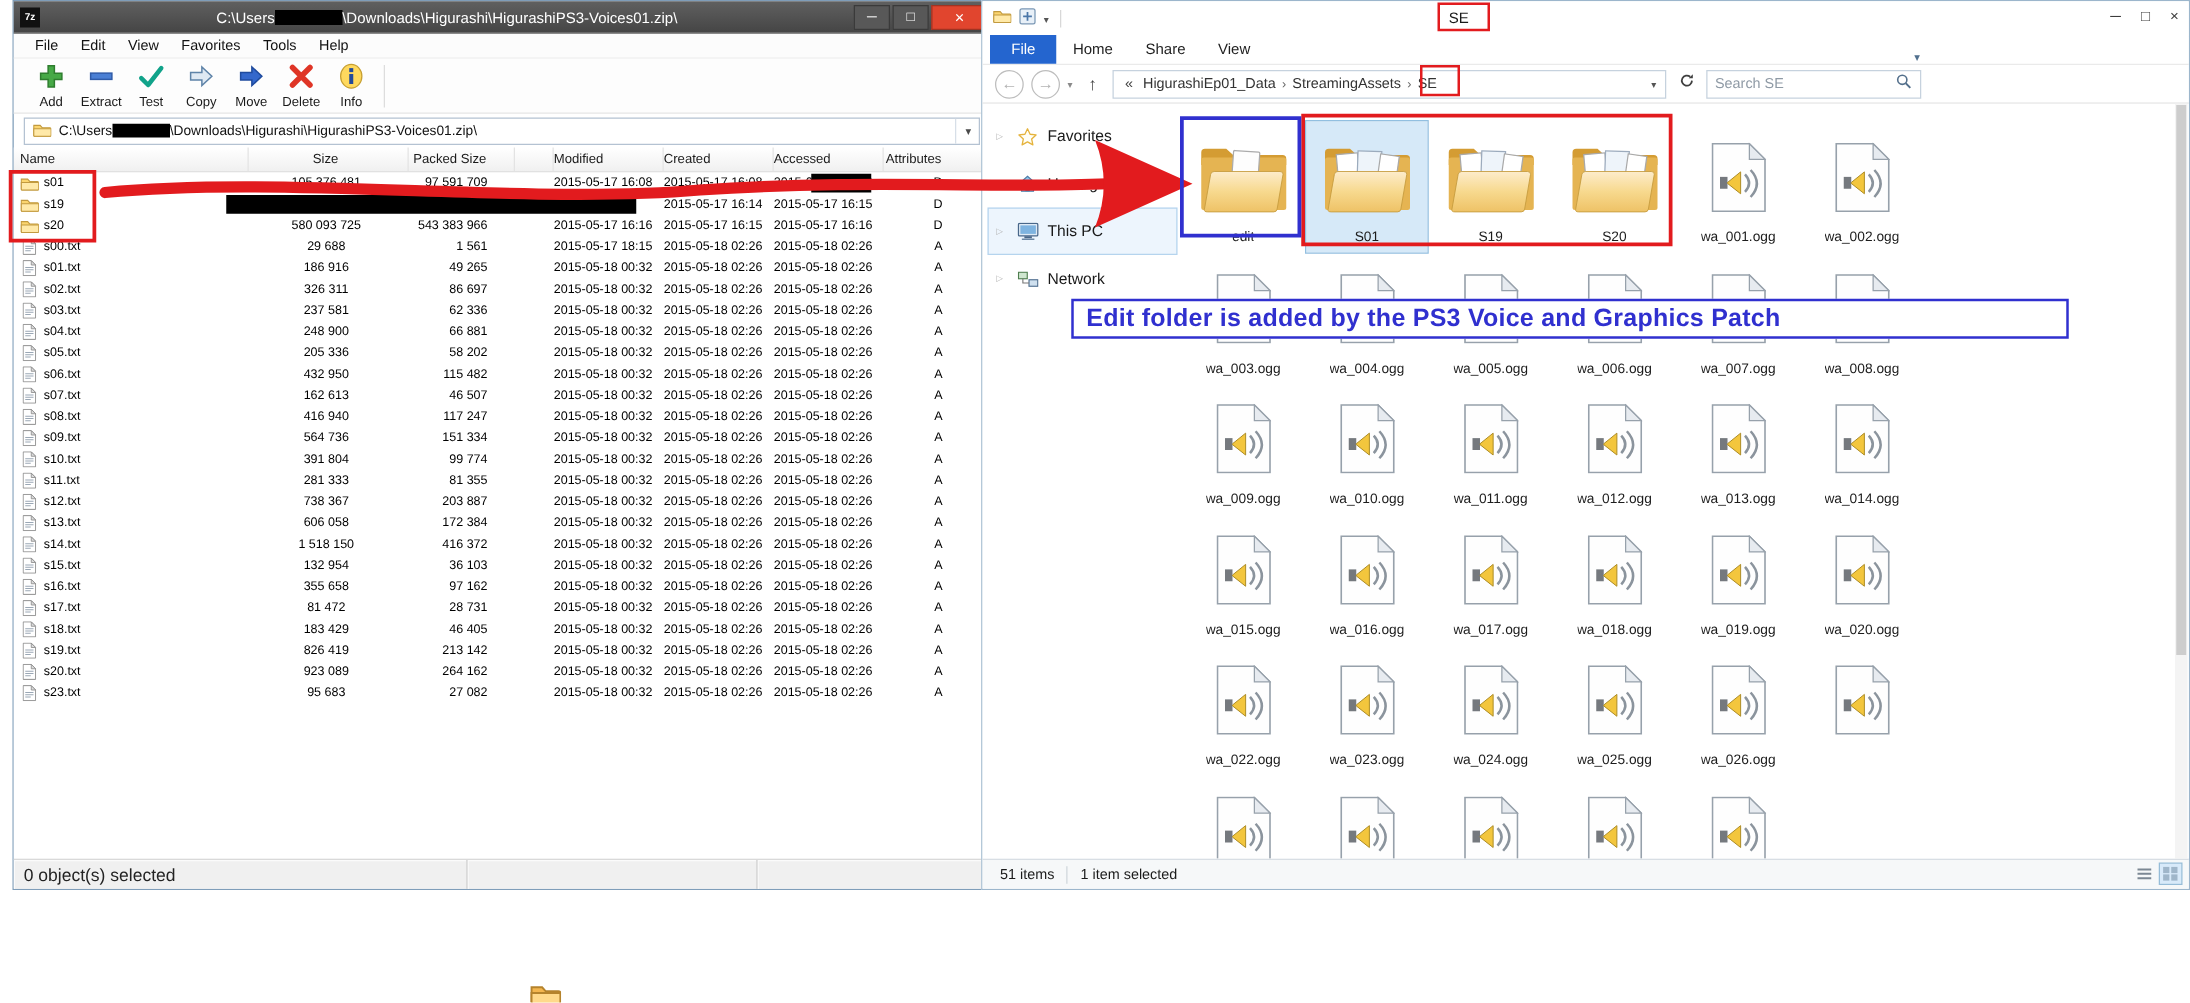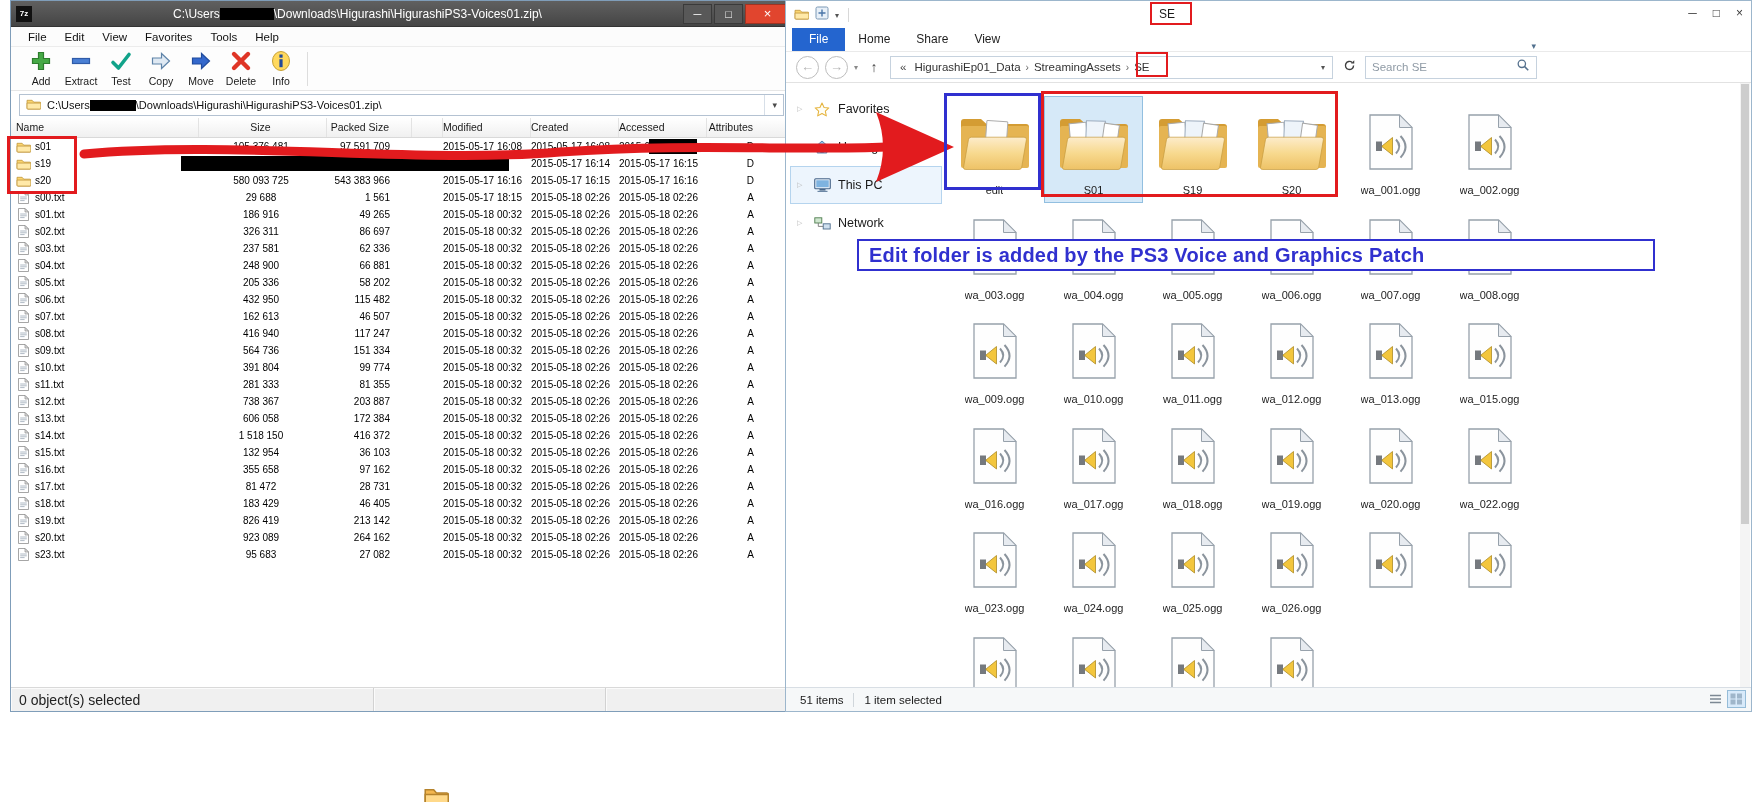--- a/index.html
+++ b/index.html
@@ -1014,20 +1014,33 @@
             <div class="ticon">
               <svg width="44" height="56" viewBox="0 0 44 56">
                 <path d="M1 1 h29.5 L43 13.5 V55 H1 z" fill="#fefefe" stroke="#97a1ab" stroke-width="1.3"></path>
                 <path d="M30.5 1 L43 13.5 H30.5 z" fill="#e7ebf0" stroke="#97a1ab" stroke-width="1"></path>
                 <rect x="7" y="27.5" width="6" height="9.5" fill="#75797e"></rect>
                 <path d="M13 32 L23.5 23.5 V41 L13 32.7 z" fill="#f3c63d" stroke="#ad8c25" stroke-width="0.8"></path>
                 <path d="M27 25.5 q6.5 7 0 14" fill="none" stroke="#8b949d" stroke-width="2"></path>
                 <path d="M31.5 22 q10 10.8 0 21.6" fill="none" stroke="#8b949d" stroke-width="2"></path>
               </svg>
             </div>
+            <div class="tlabel">wa_014.ogg</div>
+          </div>
+          <div class="tile">
+            <div class="ticon">
+              <svg width="44" height="56" viewBox="0 0 44 56">
+                <path d="M1 1 h29.5 L43 13.5 V55 H1 z" fill="#fefefe" stroke="#97a1ab" stroke-width="1.3"></path>
+                <path d="M30.5 1 L43 13.5 H30.5 z" fill="#e7ebf0" stroke="#97a1ab" stroke-width="1"></path>
+                <rect x="7" y="27.5" width="6" height="9.5" fill="#75797e"></rect>
+                <path d="M13 32 L23.5 23.5 V41 L13 32.7 z" fill="#f3c63d" stroke="#ad8c25" stroke-width="0.8"></path>
+                <path d="M27 25.5 q6.5 7 0 14" fill="none" stroke="#8b949d" stroke-width="2"></path>
+                <path d="M31.5 22 q10 10.8 0 21.6" fill="none" stroke="#8b949d" stroke-width="2"></path>
+              </svg>
+            </div>
             <div class="tlabel">wa_015.ogg</div>
           </div>
           <div class="tile">
             <div class="ticon">
               <svg width="44" height="56" viewBox="0 0 44 56">
                 <path d="M1 1 h29.5 L43 13.5 V55 H1 z" fill="#fefefe" stroke="#97a1ab" stroke-width="1.3"></path>
                 <path d="M30.5 1 L43 13.5 H30.5 z" fill="#e7ebf0" stroke="#97a1ab" stroke-width="1"></path>
                 <rect x="7" y="27.5" width="6" height="9.5" fill="#75797e"></rect>
                 <path d="M13 32 L23.5 23.5 V41 L13 32.7 z" fill="#f3c63d" stroke="#ad8c25" stroke-width="0.8"></path>
                 <path d="M27 25.5 q6.5 7 0 14" fill="none" stroke="#8b949d" stroke-width="2"></path>

